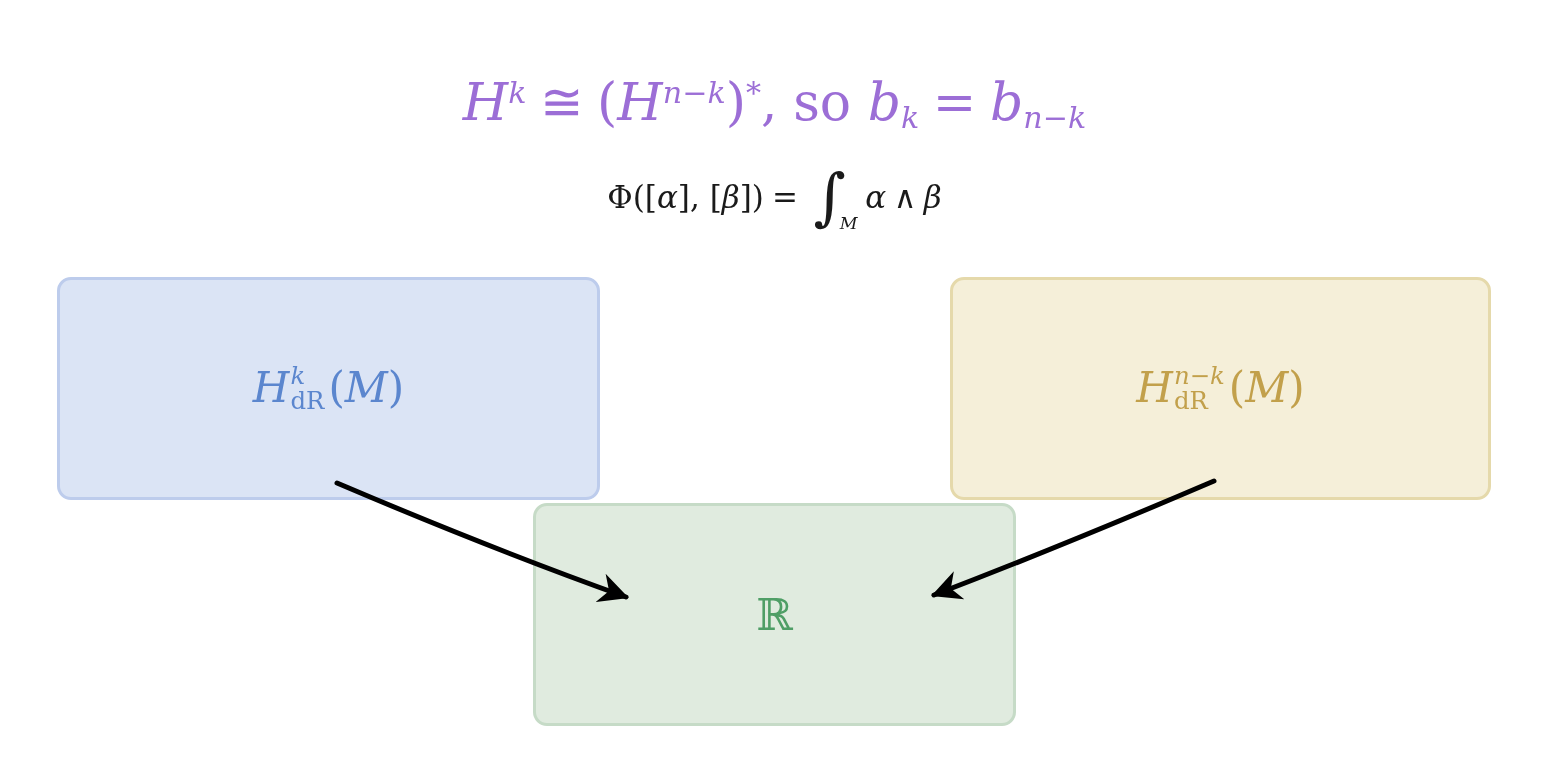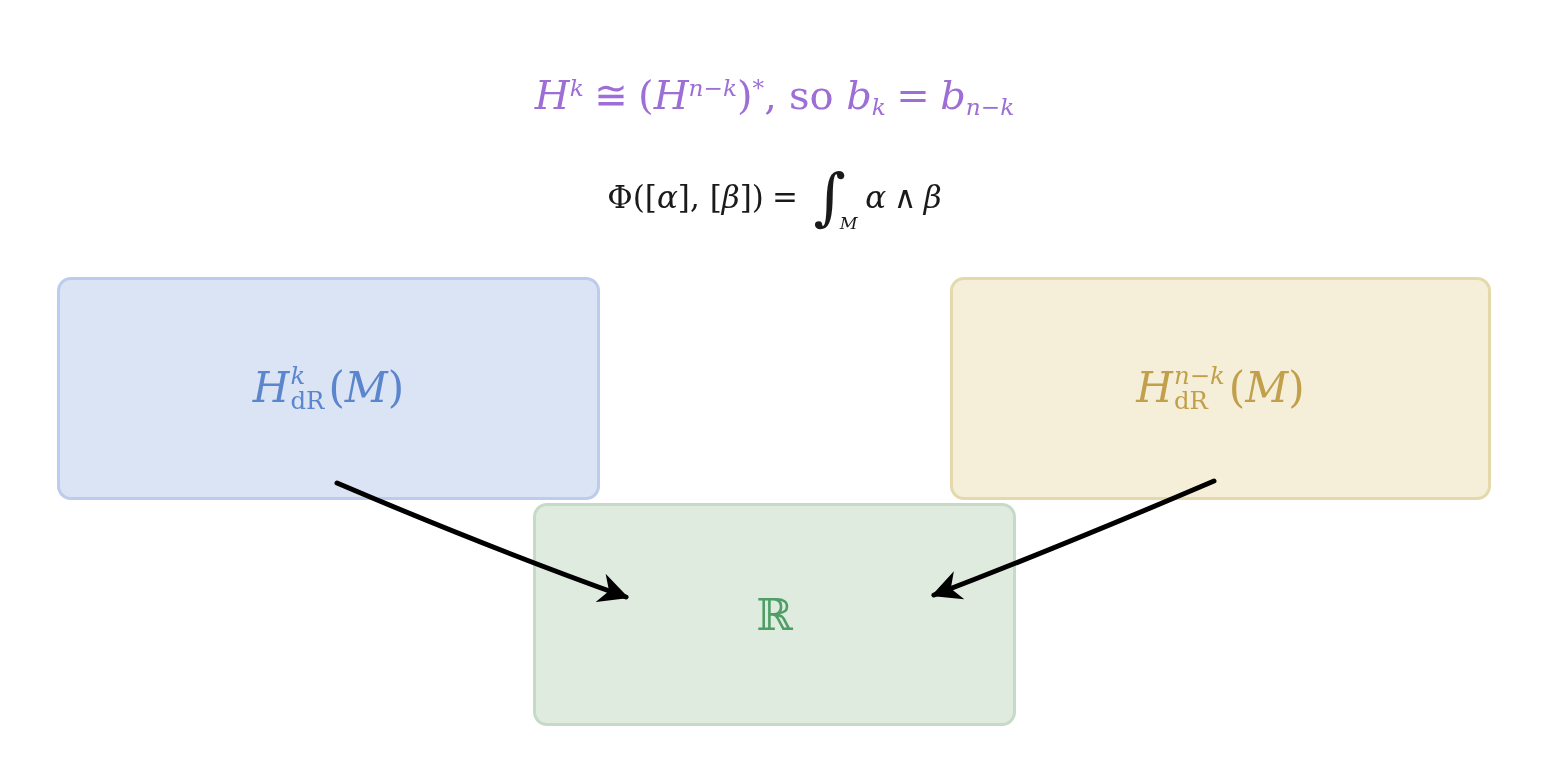--- a/index.html
+++ b/index.html
@@ -30,21 +30,21 @@
     margin-left: 1px;
     margin-right: 4px;
   }
   .supsub > span { display: block; }
 
   
   .duality-note {
     position: absolute;
     left: 0; right: 0; top: 72px;
     text-align: center;
-    font-size: 40px;
+    font-size: 52px;
     color: #9c6ed6;
     white-space: nowrap;
   }
 
   
   .pairing {
     position: absolute;
     left: 0; right: 0; top: 168px;
     text-align: center;
     font-size: 31px;

